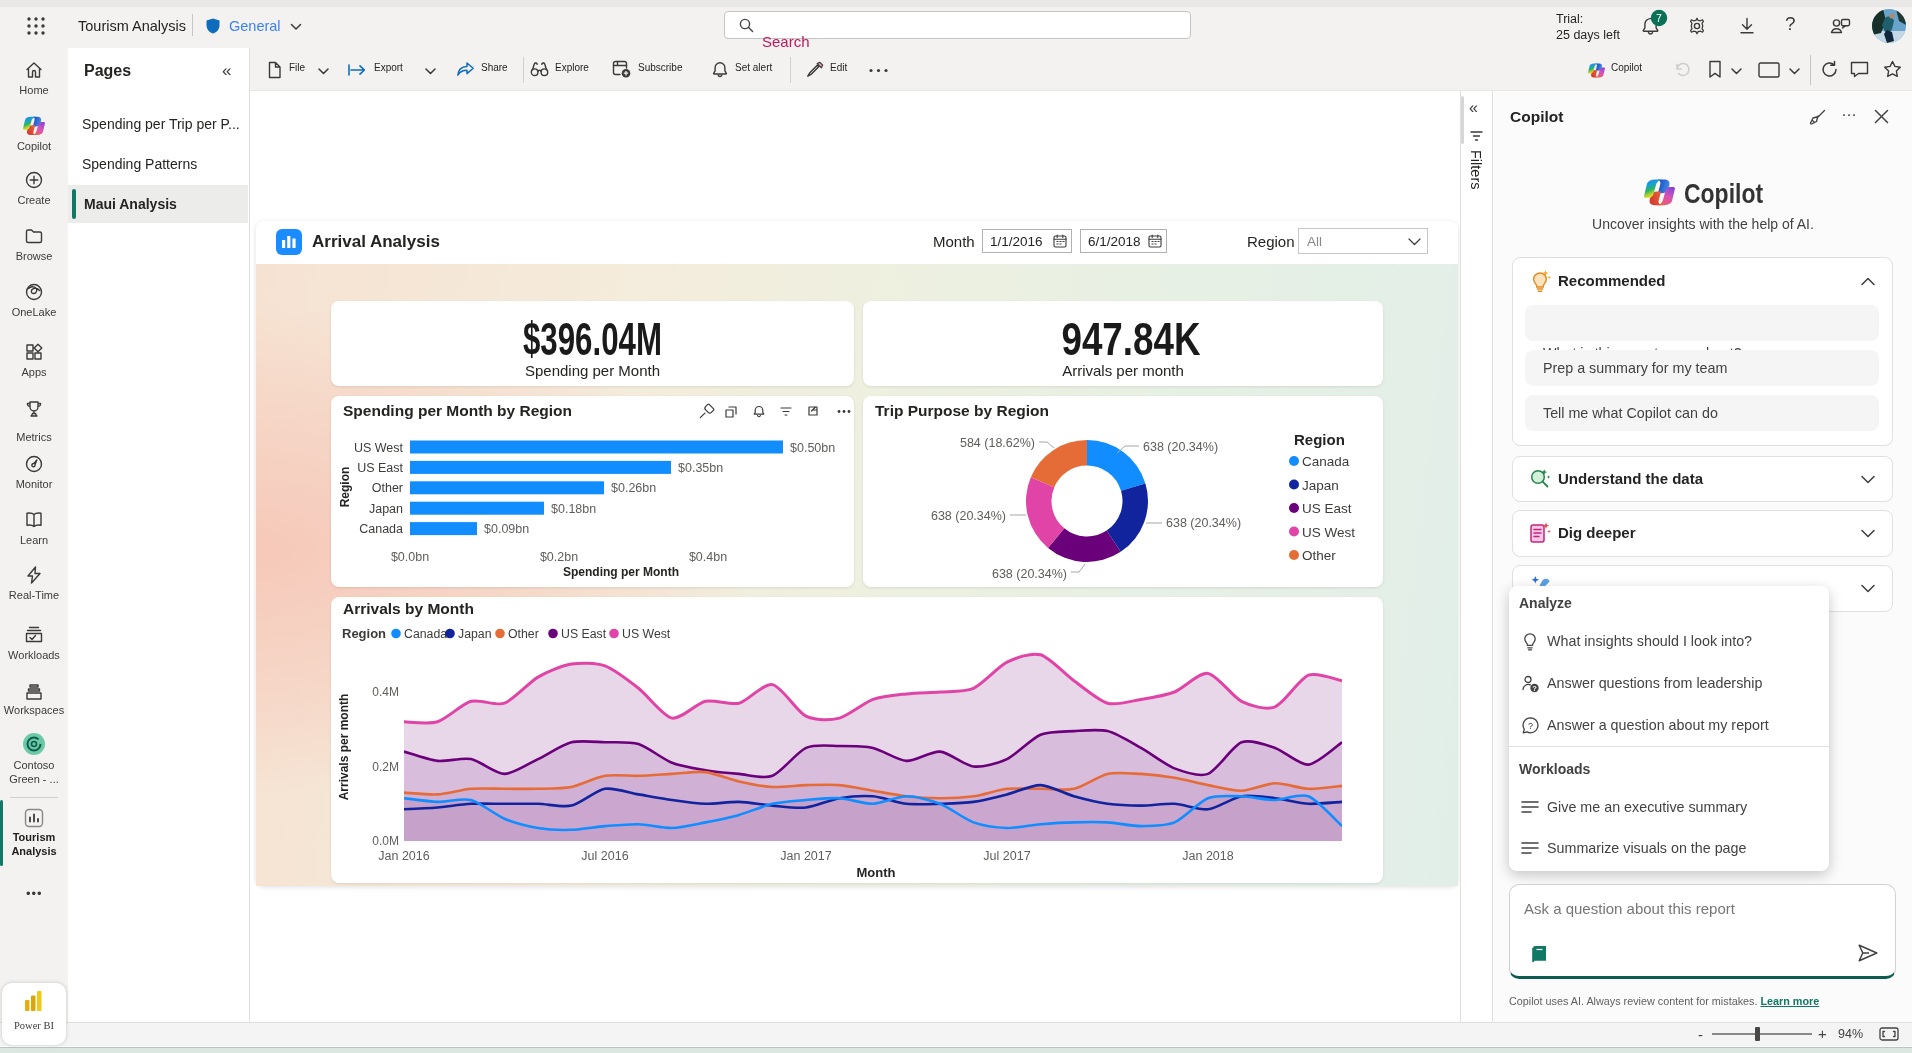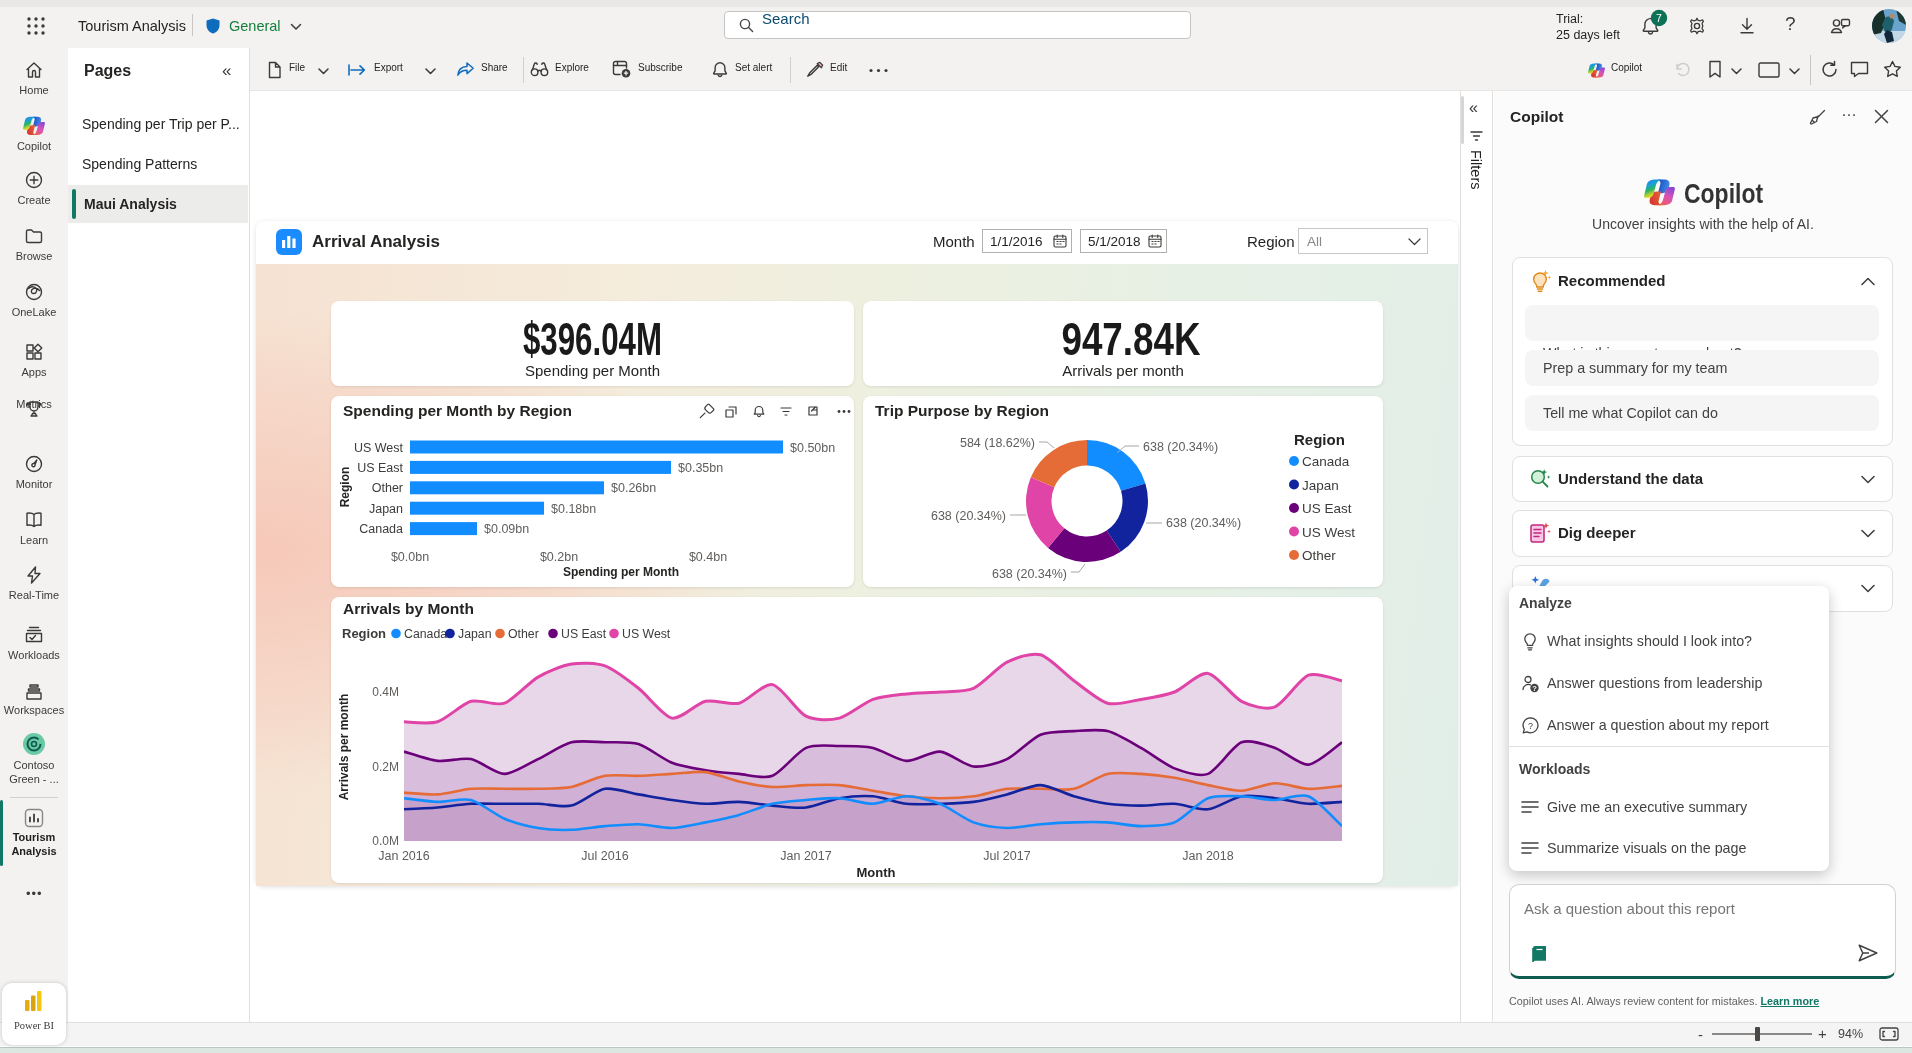--- a/index.html
+++ b/index.html
@@ -27,31 +27,31 @@
  <circle cx="3" cy="17" r="1.7"></circle>
       <circle cx="10" cy="17" r="1.7"></circle>
       <circle cx="17" cy="17" r="1.7"></circle>
  </g>
 </svg>
 <div class="abs" style="left:78px;top:18px;font-size:14.5px;color:#252423;">Tourism Analysis</div>
 <div class="abs" style="left:192px;top:14px;width:1px;height:22px;background:#c8c6c4;"></div>
 <svg class="abs" style="left:204px;top:17px;" width="18" height="18" viewBox="0 0 18 18">
  <path d="M9 1.5 L15.5 3.5 V8 C15.5 12.5 12.8 15.3 9 16.5 C5.2 15.3 2.5 12.5 2.5 8 V3.5 Z" fill="#0f6cbd"></path>
 </svg>
-<div class="abs" style="left:229px;top:18px;font-size:14.5px;color:#15803d;">General</div>
+<div class="abs" style="left:229px;top:18px;font-size:14.5px;color:#3b82f6;">General</div>
 <svg class="abs" style="left:290px;top:23px;" width="12" height="8">
     <path class="chev" d="M1.5,1.5 L6,6 L10.5,1.5"></path>
   </svg>
 
 <div class="abs" style="left:724px;top:11px;width:467px;height:28px;background:#fff;border:1px solid #c6c4c2;border-radius:4px;"></div>
 <svg class="abs" style="left:739px;top:18px;" width="15" height="15" viewBox="0 0 15 15">
  <circle cx="6" cy="6" r="4.6" class="ic" style="stroke:#484644;"></circle>
     <path d="M9.6,9.6 L13.6,13.6" class="ic" style="stroke:#484644;"></path>
 </svg>
-<div class="abs" style="left:762px;top:10px;font-size:15px;color:#0c4a6e;">Search</div>
+<div class="abs" style="left:762px;top:33px;font-size:15px;color:#be185d;">Search</div>
 
 <div class="abs" style="left:1556px;top:11px;font-size:12.5px;color:#252423;line-height:16px;">Trial:<br>25 days left</div>
 
 <svg class="abs" style="left:1640px;top:16px;" width="21" height="21" viewBox="0 0 21 21">
  <path class="ic" d="M10.5 2.6 a5.6 5.6 0 0 1 5.6 5.6 v3.6 l1.6 2.6 a0.6 0.6 0 0 1 -0.5 0.9 h-13.4 a0.6 0.6 0 0 1 -0.5 -0.9 l1.6 -2.6 v-3.6 a5.6 5.6 0 0 1 5.6 -5.6 Z"></path>
  <path class="ic" d="M8.5 16.5 a2.1 2.1 0 0 0 4 0"></path>
 </svg>
 <circle class="abs"></circle>
 <svg class="abs" style="left:1650px;top:9px;" width="18" height="18">
     <circle cx="9" cy="9" r="8.2" fill="#0c7156"></circle>
@@ -258,21 +258,21 @@
     <path class="ic" d="M4.5 6.5 c3.5 -3.5 9.5 -1 8 3 c-1.2 3.2 -6 2.5 -5 -1 c.8 -2.8 5.5 -3 8 0"></path>
   </svg>
 <div class="navlbl" style="left:0;top:306px;">OneLake</div>
 <svg class="abs" style="left:24px;top:342px;" width="20" height="20" viewBox="0 0 20 20">
     <path class="ic" d="M3 3 h6 v6 h-6 Z M3 11 h6 v6 h-6 Z M11 11 h6 v6 h-6 Z M14 2.2 l3.8 3.8 -3.8 3.8 -3.8 -3.8 Z"></path>
   </svg>
 <div class="navlbl" style="left:0;top:366px;">Apps</div>
 <svg class="abs" style="left:24px;top:399px;" width="20" height="20" viewBox="0 0 20 20">
     <path class="ic" d="M6 3 h8 v5 a4 4 0 0 1 -8 0 Z M6 4.5 H3.5 a2.5 2.5 0 0 0 2.6 3 M14 4.5 h2.5 a2.5 2.5 0 0 1 -2.6 3 M10 12 v2.5 M7 17 h6 M8.5 14.5 h3 l1 2.5 h-5 Z"></path>
   </svg>
-<div class="navlbl" style="left:0;top:398px;">Metrics</div>
+<div class="navlbl" style="left:0;top:431px;">Metrics</div>
 <svg class="abs" style="left:24px;top:454px;" width="20" height="20" viewBox="0 0 20 20">
     <circle cx="10" cy="10" r="7.5" class="ic"></circle>
     <path class="ic" d="M12.8 6 l-1.8 4.8 a1.6 1.6 0 1 1 -1.2 -1.2 Z"></path>
   </svg>
 <div class="navlbl" style="left:0;top:478px;">Monitor</div>
 <svg class="abs" style="left:24px;top:510px;" width="20" height="20" viewBox="0 0 20 20">
     <path class="ic" d="M10 4.5 C8.5 3 6 2.8 3 3.2 V15.2 C6 14.8 8.5 15 10 16.5 C11.5 15 14 14.8 17 15.2 V3.2 C14 2.8 11.5 3 10 4.5 V16"></path>
   </svg>
 <div class="navlbl" style="left:0;top:534px;">Learn</div>
 <svg class="abs" style="left:24px;top:565px;" width="20" height="20" viewBox="0 0 20 20">
@@ -333,21 +333,21 @@
 <div class="abs" style="left:312px;top:232px;font-size:17px;font-weight:bold;color:#252423;">Arrival Analysis</div>
 <div class="abs" style="left:933px;top:233px;font-size:15px;color:#252423;">Month</div>
 <div class="abs" style="left:982px;top:229px;width:90px;height:24px;background:#fff;border:1px solid #b3b0ad;"></div>
 <div class="abs" style="left:990px;top:234px;font-size:13.5px;color:#252423;">1/1/2016</div>
 <svg class="abs" style="left:1053px;top:234px;" width="14" height="14" viewBox="0 0 14 14">
     <rect x="1" y="2" width="12" height="11" rx="1.5" class="ic" style="stroke-width:1.1"></rect>
     <path class="ic" d="M1 5.2 H13 M4.2 1 v2.5 M9.8 1 v2.5" style="stroke-width:1.1"></path>
     <path d="M3.5 7.5 h2 M6.5 7.5 h2 M9.5 7.5 h2 M3.5 10 h2 M6.5 10 h2" stroke="#3b3a39" stroke-width="1"></path>
   </svg>
 <div class="abs" style="left:1080px;top:229px;width:87px;height:24px;background:#fff;border:1px solid #b3b0ad;"></div>
-<div class="abs" style="left:1088px;top:234px;font-size:13.5px;color:#252423;">5/1/2018</div>
+<div class="abs" style="left:1088px;top:234px;font-size:13.5px;color:#252423;">6/1/2018</div>
 <svg class="abs" style="left:1148px;top:234px;" width="14" height="14" viewBox="0 0 14 14">
     <rect x="1" y="2" width="12" height="11" rx="1.5" class="ic" style="stroke-width:1.1"></rect>
     <path class="ic" d="M1 5.2 H13 M4.2 1 v2.5 M9.8 1 v2.5" style="stroke-width:1.1"></path>
     <path d="M3.5 7.5 h2 M6.5 7.5 h2 M9.5 7.5 h2 M3.5 10 h2 M6.5 10 h2" stroke="#3b3a39" stroke-width="1"></path>
   </svg>
 <div class="abs" style="left:1247px;top:233px;font-size:15px;color:#252423;">Region</div>
 <div class="abs" style="left:1298px;top:228px;width:130px;height:26px;background:#fff;border:1px solid #c8c6c4;"></div>
 <div class="abs" style="left:1307px;top:234px;font-size:13.5px;color:#8a8886;">All</div>
 <svg class="abs" style="left:1408px;top:238px;" width="13" height="8">
     <path class="chev" d="M1,1 L6.5,6.5 L12,1" style="stroke-width:1.2"></path>

